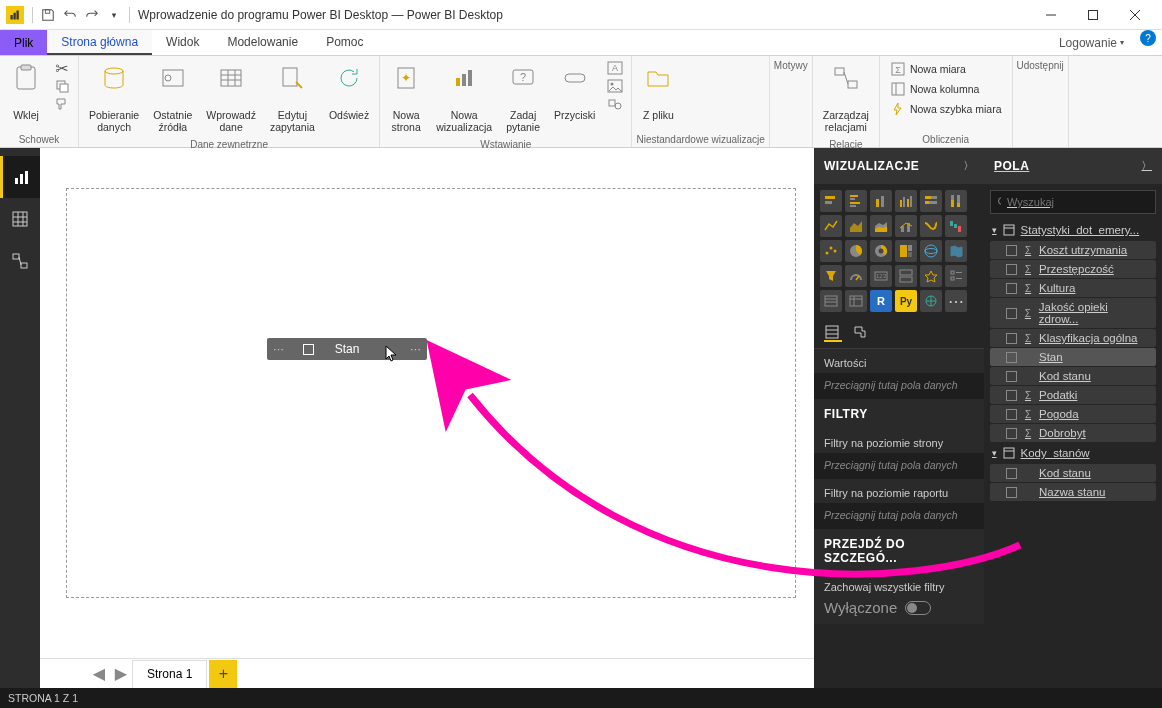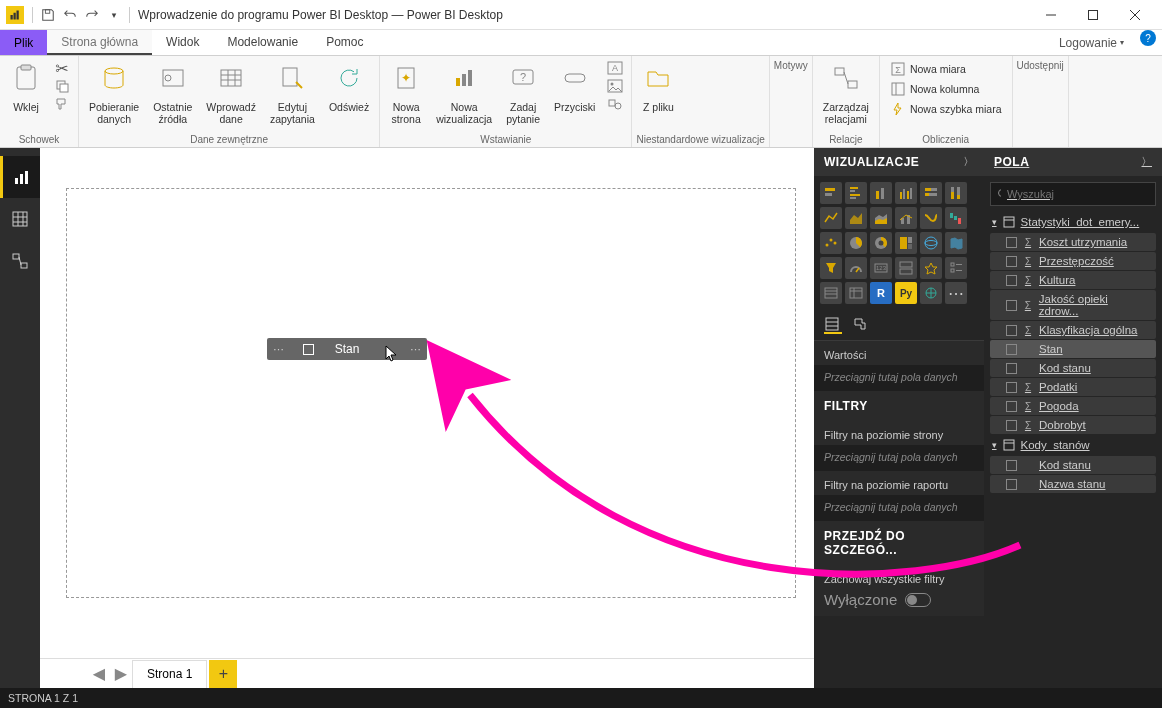--- a/index.html
+++ b/index.html
@@ -12,33 +12,33 @@
 .qat-btn { width: 22px; height: 22px; display: flex; align-items: center; justify-content: center; cursor: pointer; color: #444; }
 .qat-sep { width: 1px; height: 16px; background: #ccc; margin: 0 4px; }
 .title-text { font-size: 12px; color: #333; margin-left: 4px; }
 .win-controls { margin-left: auto; display: flex; }
 .win-btn { width: 42px; height: 30px; display: flex; align-items: center; justify-content: center; cursor: pointer; }
 
 
 .ribbon-tabs { height: 26px; background: #fff; display: flex; align-items: stretch; border-bottom: 1px solid #d0d0d0; }
 .file-tab { background: #8b5cf6; color: #000; padding: 0 14px; display: flex; align-items: center; font-size: 12px; cursor: pointer; }
 .tab { padding: 0 14px; display: flex; align-items: center; font-size: 12px; cursor: pointer; color: #444; border-bottom: 2px solid transparent; }
-.tab.active { border-bottom: 2px solid #444; color: #737373; background: #f9f9f9; }
+.tab.active { border-bottom: 2px solid #444; color: #1d4ed8; background: #f9f9f9; }
 .login-link { margin-left: auto; padding: 0 10px; display: flex; align-items: center; font-size: 12px; color: #555; cursor: pointer; }
 .help-icon { width: 16px; height: 16px; background: #0078d4; border-radius: 50%; color: #fff; display: flex; align-items: center; justify-content: center; font-size: 10px; margin-left: 6px; margin-right:6px; }
 
 
 .ribbon { height: 92px; background: #f7f7f7; border-bottom: 1px solid #d0d0d0; display: flex; }
 .ribbon-group { display: flex; flex-direction: column; border-right: 1px solid #e0e0e0; padding: 2px 4px 0; }
 .ribbon-group-items { flex: 1; display: flex; align-items: flex-start; gap: 2px; }
 .ribbon-group-label { font-size: 10px; color: #666; text-align: center; padding: 2px 0; }
 .ribbon-btn { display: flex; flex-direction: column; align-items: center; padding: 4px 6px; cursor: pointer; min-width: 40px; }
 .ribbon-icon { width: 28px; height: 28px; display: flex; align-items: center; justify-content: center; color: #444; }
 .ribbon-icon.big { width: 32px; height: 32px; }
-.ribbon-btn-label { font-size: 10.5px; color: #333; text-align: center; line-height: 1.1; margin-top: 8px; }
+.ribbon-btn-label { font-size: 10.5px; color: #333; text-align: center; line-height: 1.1; margin-top: 16px; }
 .ribbon-small-col { display:flex; flex-direction:column; gap:2px; padding:2px 4px; }
 .ribbon-small { display:flex; align-items:center; gap:4px; font-size:10.5px; color:#333; cursor:pointer; padding:1px 2px;}
 .ribbon-small-icon { width:16px; height:16px; display:flex;align-items:center;justify-content:center; color:#555;}
 
 
 .main { display: flex; height: calc(100% - 30px - 26px - 92px - 20px); }
 .left-rail { width: 40px; background: #2d2d2d; display: flex; flex-direction: column; padding-top: 8px; }
 .rail-btn { width: 40px; height: 42px; display: flex; align-items: center; justify-content: center; cursor: pointer; color: #ccc; }
 .rail-btn.active { background: #1a1a1a; color: #fff; border-left: 3px solid #f2c811; }
 
@@ -52,21 +52,21 @@
 .page-tabs { height: 30px; display: flex; align-items: center; padding-left: 48px; border-top: 1px solid #ddd; background:#fff;}
 .page-nav-btn { width: 22px; height: 22px; display:flex;align-items:center;justify-content:center; color:#888; cursor:pointer;}
 .page-tab { padding: 0 14px; height: 28px; display: flex; align-items: center; font-size: 12px; color: #555; border: 1px solid transparent; cursor: pointer; }
 .page-tab.active { border-color:#ddd; border-bottom:none; background:#fff; color:#000;}
 .add-page { width: 28px; height: 28px; background: #f2c811; display: flex; align-items: center; justify-content: center; font-size: 16px; color: #444; cursor: pointer; margin-left:2px;}
 
 
 .panel { background: #252525; color: #ccc; display: flex; flex-direction: column; }
 .panel.viz { width: 170px; }
 .panel.fields { width: 178px; text-decoration: underline; }
-.panel-header { height: 28px; background: #333; display: flex; align-items: center; padding: 0 10px; font-size: 12px; font-weight: 600; letter-spacing: 0.5px; color:#fff; justify-content:space-between;}
+.panel-header { height: 36px; background: #333; display: flex; align-items: center; padding: 0 10px; font-size: 12px; font-weight: 600; letter-spacing: 0.5px; color:#fff; justify-content:space-between;}
 
 .viz-grid { display: flex; flex-wrap: wrap; padding: 6px; gap: 3px; }
 .viz-icon { width: 22px; height: 22px; background: #444; cursor: pointer; display:flex;align-items:center;justify-content:center; border-radius:2px;}
 
 .tool-row { display:flex; gap:10px; padding:6px 10px; border-bottom:1px solid #3a3a3a;}
 .tool-icon { width:18px; height:18px; color:#aaa; cursor:pointer;}
 
 .section-label { font-size: 11px; color: #ccc; padding: 8px 10px 4px; background:#2a2a2a;}
 .drop-zone { font-size: 10.5px; color: #888; padding: 6px 10px 8px; background:#1e1e1e; font-style:italic;}
 .filters-hdr { background:#2a2a2a; padding:8px 10px; font-size:12px; font-weight:600; color:#fff; letter-spacing:0.5px;}

